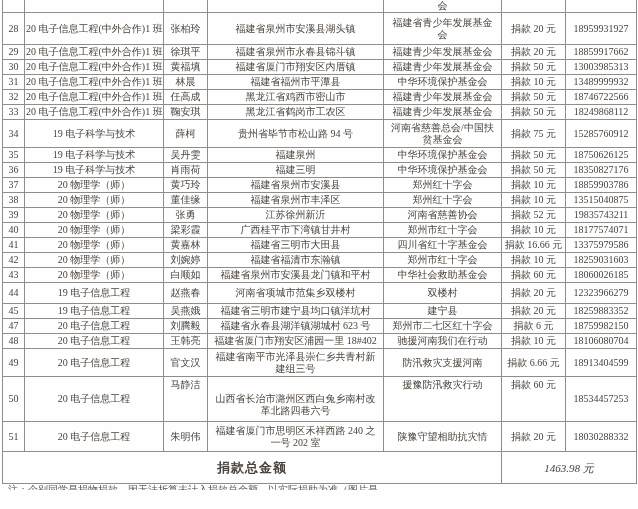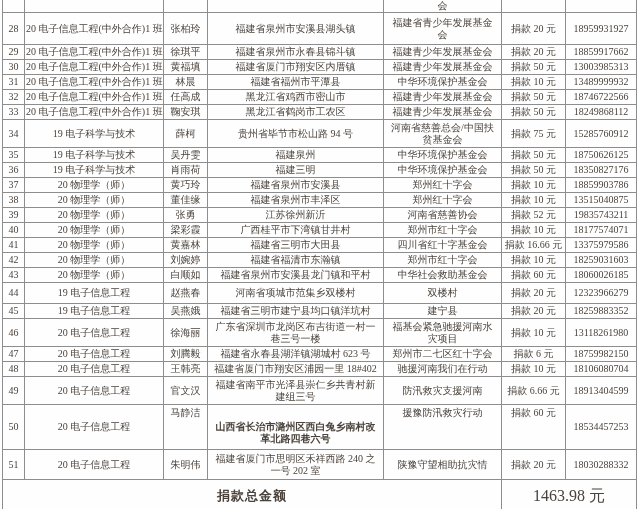--- a/index.html
+++ b/index.html
@@ -22,24 +22,24 @@
   }
   tr.partial td{border-top:none;}
   td.no{padding:0 1px;}
   td.cls{padding:0 1px;white-space:nowrap;}
   td.name{padding:0 1px;}
   td.addr{padding:0 4px;}
   td.org{padding:0 6px;}
   td.amt{padding:0 1px;white-space:nowrap;}
   td.tel{padding:0 1px;white-space:nowrap;}
   tr.r50 td.name, tr.r50 td.org, tr.r50 td.amt{vertical-align:top;padding-top:2px;}
-  tr.r50 td.addr{vertical-align:bottom;padding-bottom:4px;font-weight:bold;}
+  tr.r50 td.addr{vertical-align:bottom;padding-bottom:4px;}
   tr.total-tr{height:32px;}
   td.total-label{font-weight:bold;font-size:13px;letter-spacing:1px;}
-  td.total-amount{font-size:16px;}
+  td.total-amount{font-size:11px;font-style:italic;}
   .footnote{
     height:6px;overflow:hidden;margin:0 0 0 8px;
     font-size:10px;line-height:11px;color:#5a544e;
     white-space:nowrap;
   }
 </style>
 </head>
 <body>
 
 <div class="page">
@@ -218,29 +218,20 @@
         </tr>
         <tr class="" style="height: 15px;">
           <td class="no">45</td>
           <td class="cls">19 电子信息工程</td>
           <td class="name">吴燕娥</td>
           <td class="addr">福建省三明市建宁县均口镇洋坑村</td>
           <td class="org">建宁县</td>
           <td class="amt">捐款 20 元</td>
           <td class="tel">18259883352</td>
         </tr>
-        <tr class="" style="height: 28px;">
-          <td class="no">46</td>
-          <td class="cls">20 电子信息工程</td>
-          <td class="name">徐海丽</td>
-          <td class="addr">广东省深圳市龙岗区布吉街道一村一巷三号一楼</td>
-          <td class="org">福基会紧急驰援河南水灾项目</td>
-          <td class="amt">捐款 10 元</td>
-          <td class="tel">13118261980</td>
-        </tr>
         <tr class="" style="height: 15px;">
           <td class="no">47</td>
           <td class="cls">20 电子信息工程</td>
           <td class="name">刘腾毅</td>
           <td class="addr">福建省永春县湖洋镇湖城村 623 号</td>
           <td class="org">郑州市二七区红十字会</td>
           <td class="amt">捐款 6 元</td>
           <td class="tel">18759982150</td>
         </tr>
         <tr class="" style="height: 15px;">

